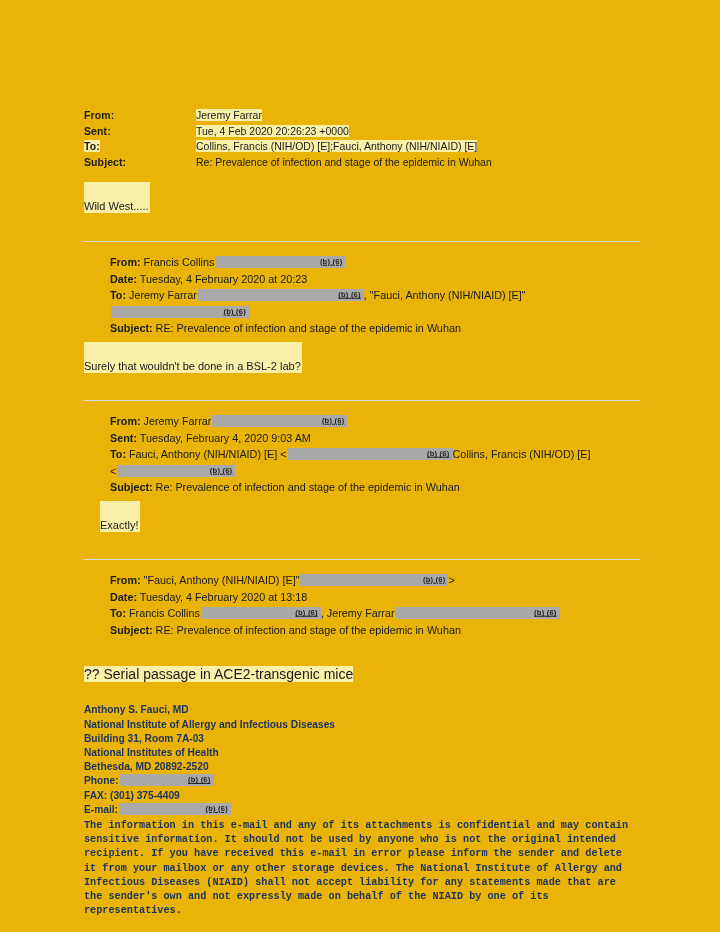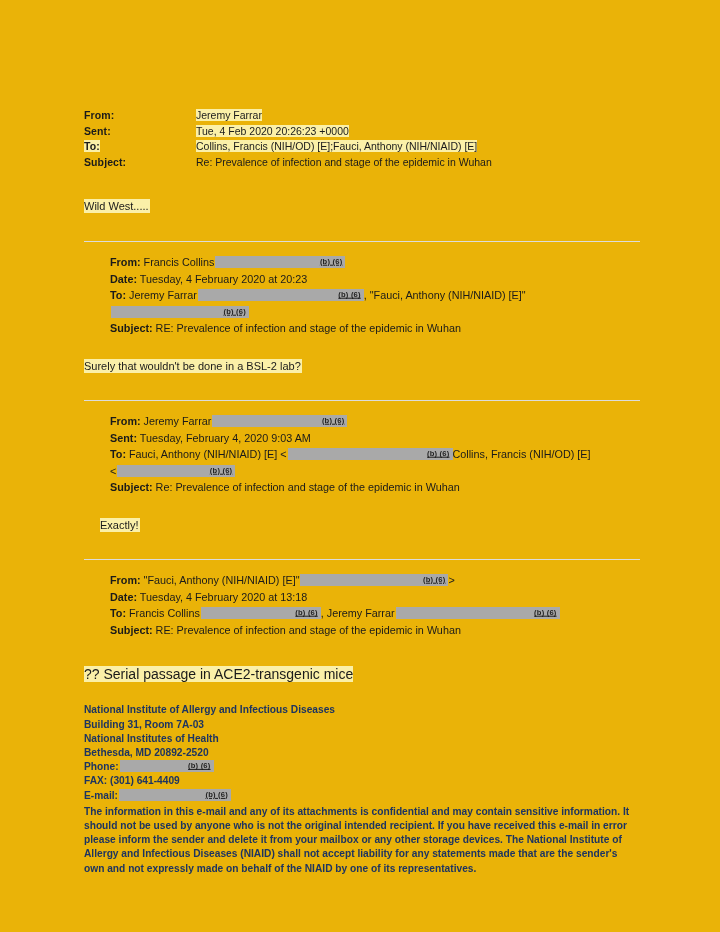--- a/index.html
+++ b/index.html
@@ -55,21 +55,21 @@
   
   .remark {
     font-size: 11px;
     line-height: 15px;
     margin: 0;
   }
   .remark-1 { margin-top: 29px; }
   .remark-2 { margin-top: 22px; }
   .remark-3 { margin-top: 22px; margin-left: 16px; }
 
-  .remark .hl { padding: 1px 1px 1px 0; }
+  .remark .hl { padding: 18px 1px 1px 0; }
 
   
   .rule {
     height: 1px;
     background: #dcdcdc;
     width: 100%;
   }
   .rule-1 { margin-top: 27px; margin-bottom: 12px; }
   .rule-2 { margin-top: 26px; margin-bottom: 12px; }
   .rule-3 { margin-top: 26px; margin-bottom: 12px; }
@@ -125,20 +125,21 @@
   .sig .redact { background: #a9a9a9; }
   .sig .redact .code { color: #1f1f1f; }
 
   .disclaimer {
     margin-top: 2px;
     font-size: 10.2px;
     line-height: 14.2px;
     color: #1d3461;
     font-weight: bold;
     width: 548px;
+    font-family: Liberation Mono, monospace;
   }
 </style>
 </head>
 <body>
 
 <div class="page">
   <div class="content">
 
     <table class="hdr-table">
       <tbody>
@@ -234,25 +235,26 @@
         <span class="qlabel">Subject:</span>
         <span>RE: Prevalence of infection and stage of the epidemic in Wuhan</span>
       </div>
     </div>
 
     <div class="bigq-wrap">
       <p class="bigq"><span class="hl">?? Serial passage in ACE2-transgenic mice</span></p>
     </div>
 
     <div class="sig">
+      <div class="sline">Anthony S. Fauci, MD</div>
       <div class="sline">National Institute of Allergy and Infectious Diseases</div>
       <div class="sline">Building 31, Room 7A-03</div>
       <div class="sline">National Institutes of Health</div>
       <div class="sline">Bethesda, MD 20892-2520</div>
       <div class="sline"><span>Phone:</span><span class="redact" style="width:94px"><span class="code">(b) (6)</span></span></div>
-      <div class="sline"><span>FAX:</span> <span>(301) 641-4409</span></div>
+      <div class="sline"><span>FAX:</span> <span>(301) 375-4409</span></div>
       <div class="sline"><span>E-mail:</span><span class="redact" style="width:112px"><span class="code">(b) (6)</span></span></div>
     </div>
 
     <p class="disclaimer">The information in this e-mail and any of its attachments is confidential and may contain sensitive information.  It should not be used by anyone who is not the original intended recipient.  If you have received this e-mail in error please inform the sender and delete it from your mailbox or any other storage devices.  The National Institute of Allergy and Infectious Diseases (NIAID) shall not accept liability for any statements made that are the sender's own and not expressly made on behalf of the NIAID by one of its representatives.</p>
 
   </div>
 </div>
 
 </body></html>

